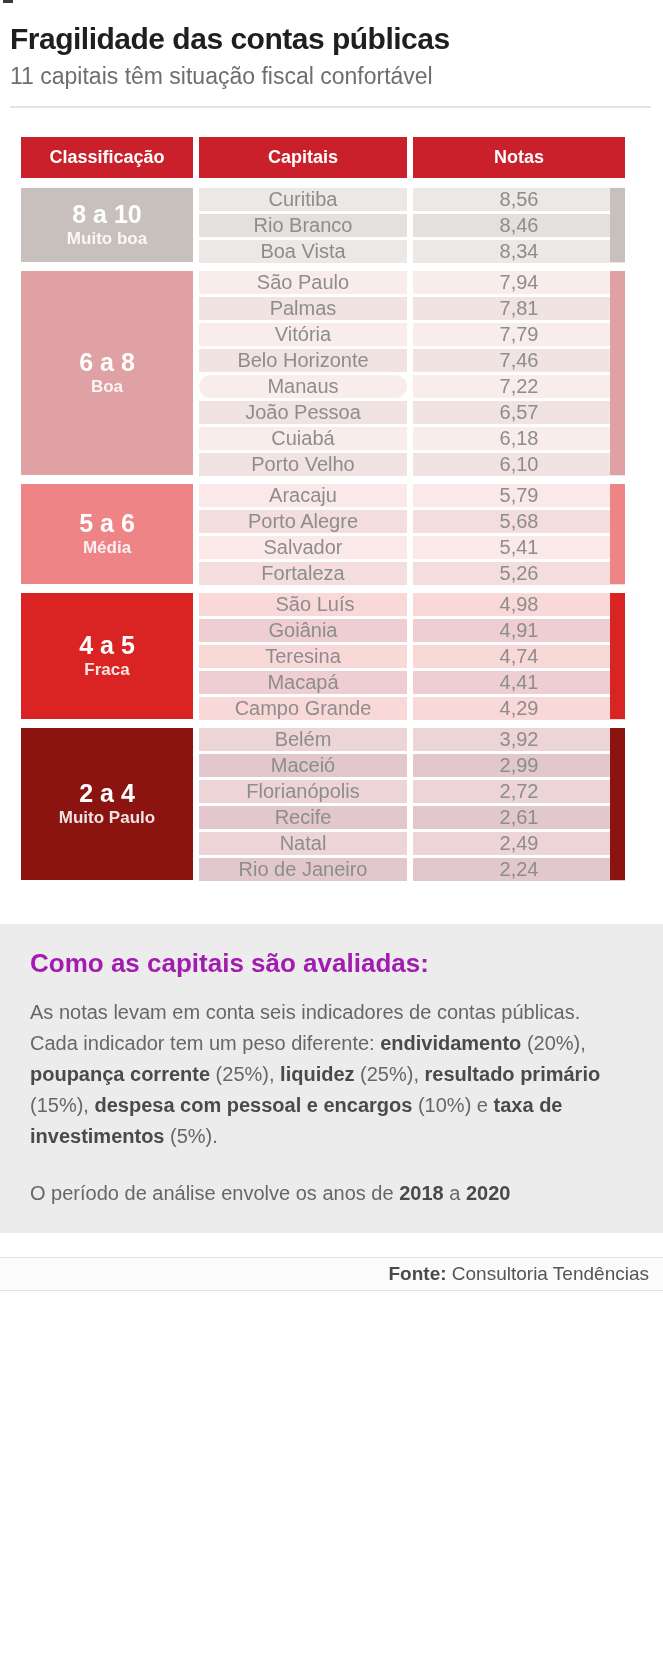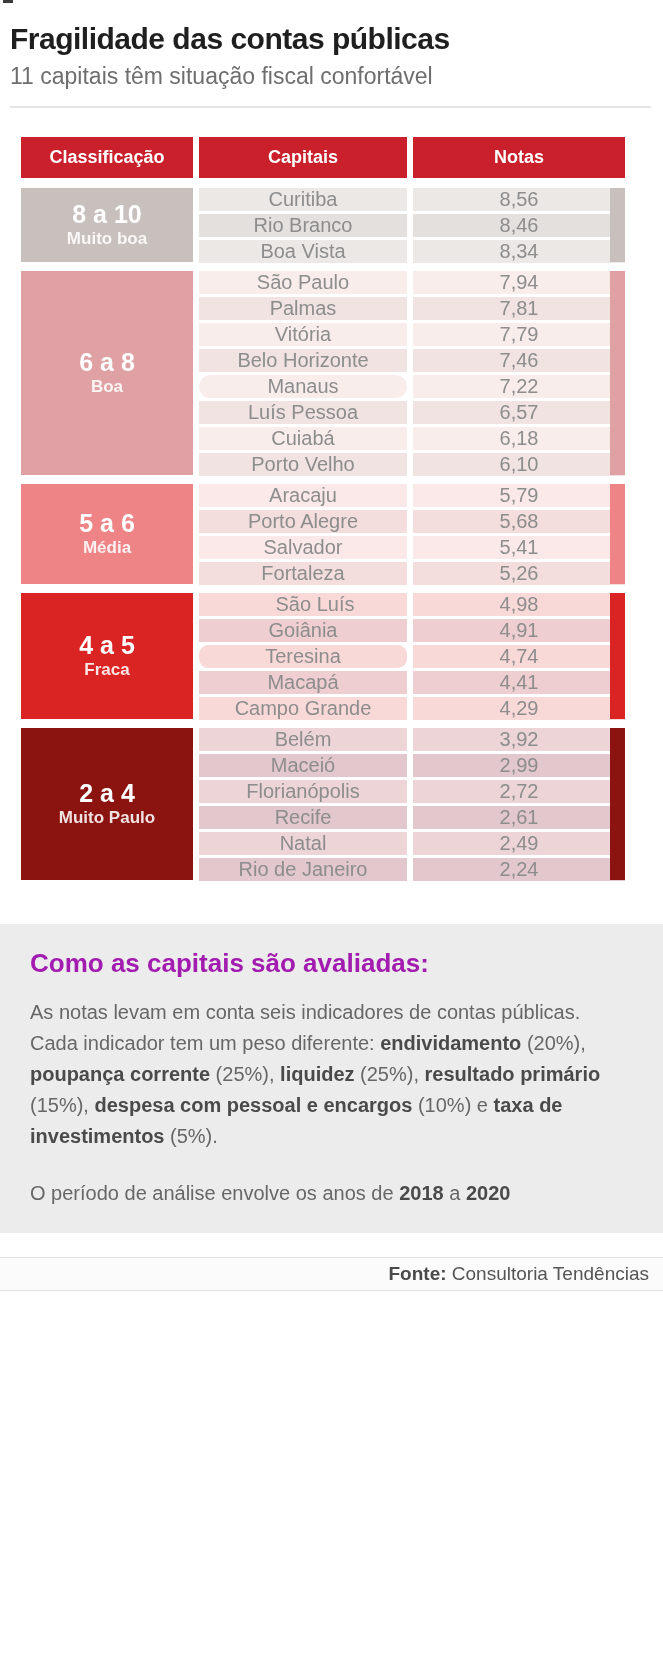--- a/index.html
+++ b/index.html
@@ -99,21 +99,21 @@
           </div>
           <div class="row">
             <div class="cell" style="background: rgb(240, 227, 226);">Belo Horizonte</div>
             <div class="cell" style="background: rgb(240, 227, 226);">7,46</div>
           </div>
           <div class="row">
             <div class="cell" style="background: rgb(249, 237, 236); border-radius: 14px;">Manaus</div>
             <div class="cell" style="background: rgb(249, 237, 236);">7,22</div>
           </div>
           <div class="row">
-            <div class="cell" style="background: rgb(240, 227, 226);">Luís Pessoa</div>
+            <div class="cell" style="background: rgb(240, 227, 226);">João Pessoa</div>
             <div class="cell" style="background: rgb(240, 227, 226);">6,57</div>
           </div>
           <div class="row">
             <div class="cell" style="background: rgb(249, 237, 236);">Cuiabá</div>
             <div class="cell" style="background: rgb(249, 237, 236);">6,18</div>
           </div>
           <div class="row">
             <div class="cell" style="background: rgb(240, 227, 226);">Porto Velho</div>
             <div class="cell" style="background: rgb(240, 227, 226);">6,10</div>
           </div>
@@ -153,21 +153,21 @@
         <div class="rows">
           <div class="row">
             <div class="cell" style="background: rgb(249, 217, 216); padding-left: 24px;">São Luís</div>
             <div class="cell" style="background: rgb(249, 217, 216);">4,98</div>
           </div>
           <div class="row">
             <div class="cell" style="background: rgb(238, 206, 209);">Goiânia</div>
             <div class="cell" style="background: rgb(238, 206, 209);">4,91</div>
           </div>
           <div class="row">
-            <div class="cell" style="background: rgb(249, 217, 216); border-radius: 9px;">Teresina</div>
+            <div class="cell" style="background: rgb(249, 217, 216);">Teresina</div>
             <div class="cell" style="background: rgb(249, 217, 216);">4,74</div>
           </div>
           <div class="row">
             <div class="cell" style="background: rgb(238, 206, 209);">Macapá</div>
             <div class="cell" style="background: rgb(238, 206, 209);">4,41</div>
           </div>
           <div class="row">
             <div class="cell" style="background: rgb(249, 217, 216);">Campo Grande</div>
             <div class="cell" style="background: rgb(249, 217, 216);">4,29</div>
           </div>

